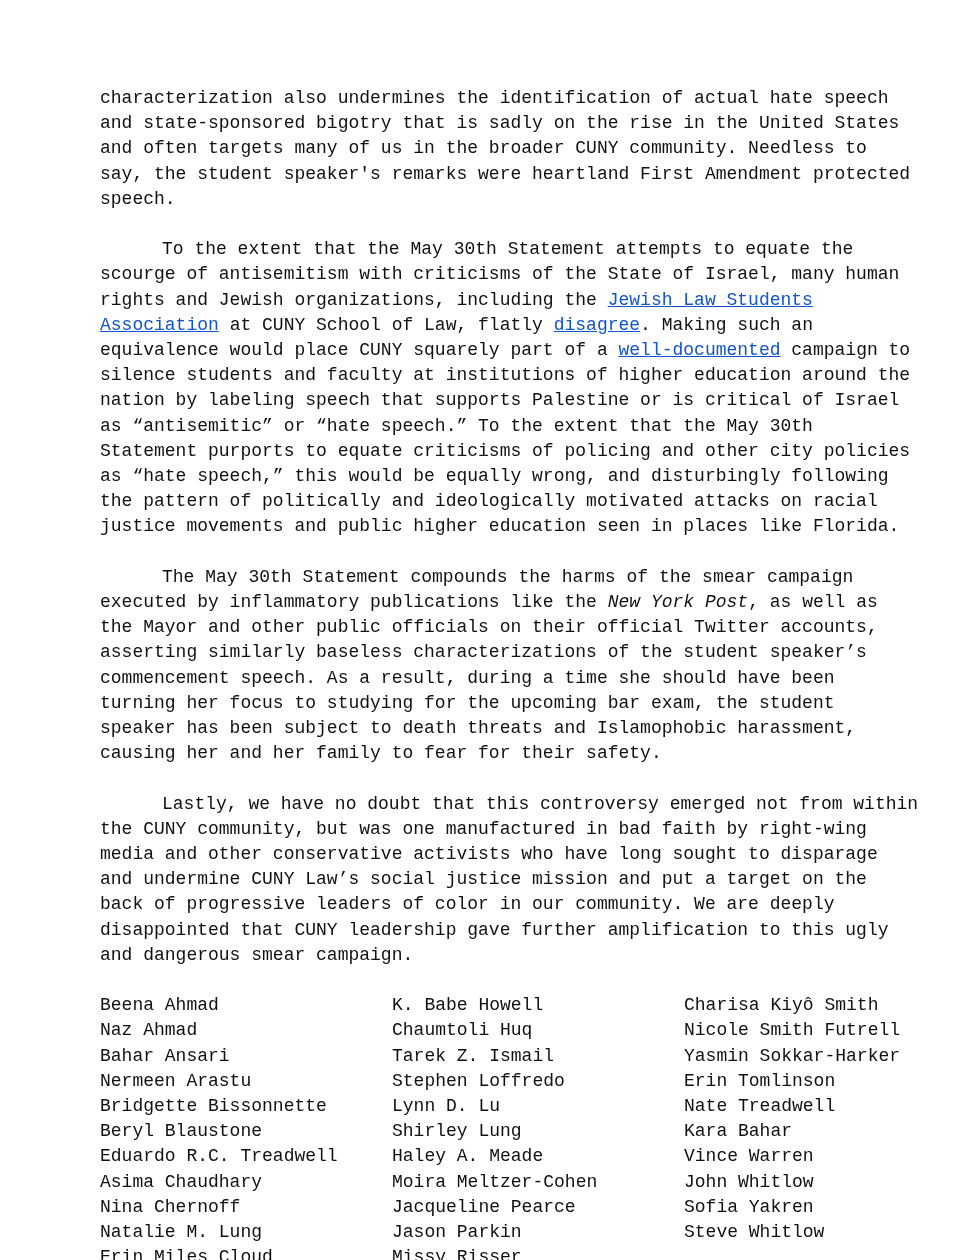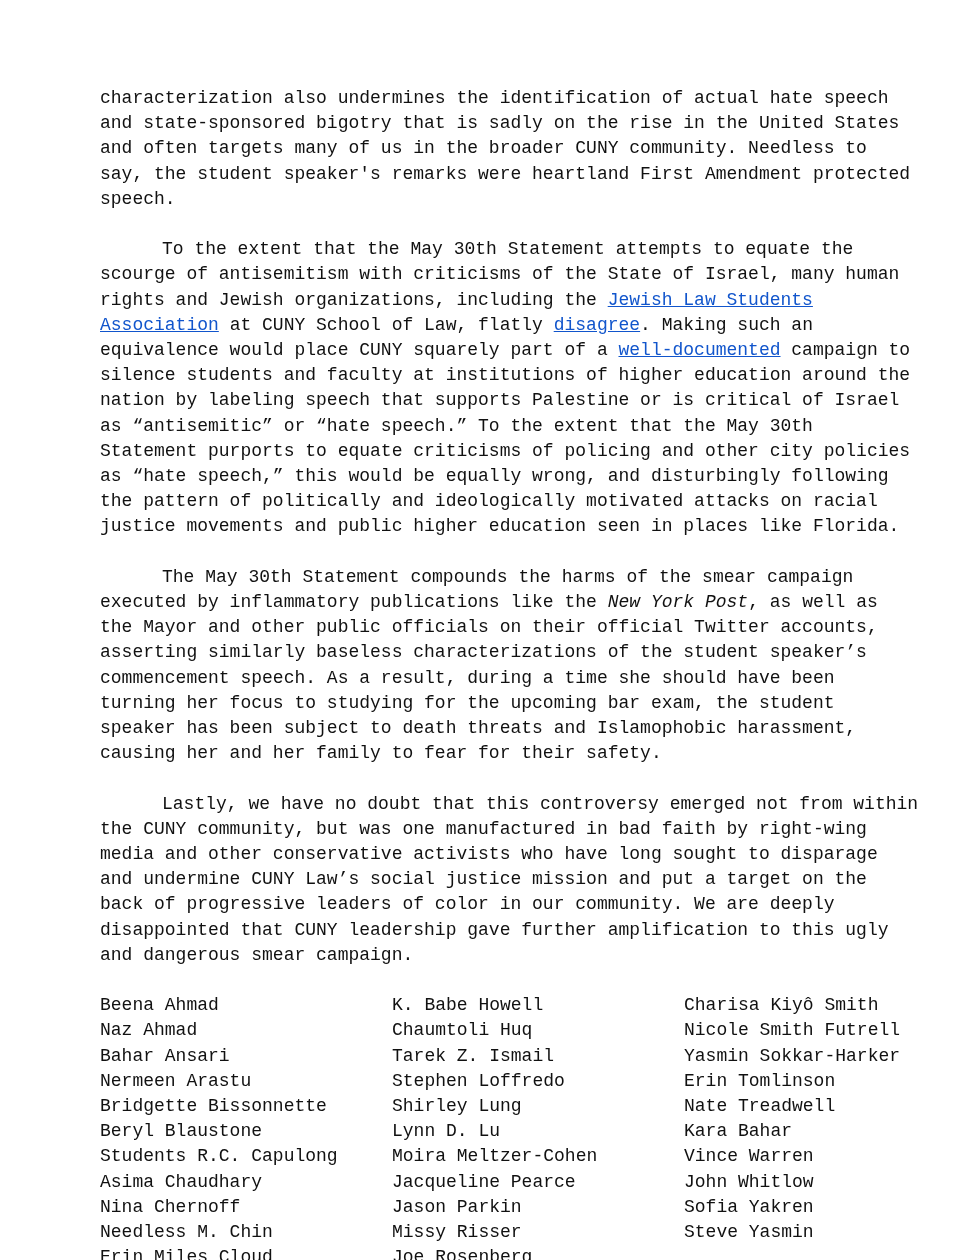--- a/index.html
+++ b/index.html
@@ -33,50 +33,51 @@
   <p class="para indent">Lastly, we have no doubt that this controversy emerged not from within the CUNY community, but was one manufactured in bad faith by right-wing media and other conservative activists who have long sought to disparage and undermine CUNY Law’s social justice mission and put a target on the back of progressive leaders of color in our community.  We are deeply disappointed that CUNY leadership gave further amplification to this ugly and dangerous smear campaign.</p>
 
   <div class="sigs">
     <ul class="col col1" id="col1">
         <li>Beena Ahmad</li>
         <li>Naz Ahmad</li>
         <li>Bahar Ansari</li>
         <li>Nermeen Arastu</li>
         <li>Bridgette Bissonnette</li>
         <li>Beryl Blaustone</li>
-        <li>Students R.C. Capulong</li>
+        <li>Eduardo R.C. Treadwell</li>
         <li>Asima Chaudhary</li>
         <li>Nina Chernoff</li>
-        <li>Needless M. Chin</li>
+        <li>Natalie M. Lung</li>
         <li>Erin Miles Cloud</li>
         <li>Frank Siegel</li>
         <li>Jennifer Fernandez</li>
         <li>Julia Hernandez</li>
       </ul>
     <ul class="col col2" id="col2">
         <li>K. Babe Howell</li>
         <li>Chaumtoli Huq</li>
         <li>Tarek Z. Ismail</li>
         <li>Stephen Loffredo</li>
+        <li>Lynn D. Lu</li>
         <li>Shirley Lung</li>
-        <li>Lynn D. Lu</li>
+        <li>Haley A. Meade</li>
         <li>Moira Meltzer-Cohen</li>
         <li>Jacqueline Pearce</li>
         <li>Jason Parkin</li>
         <li>Missy Risser</li>
         <li>Joe Rosenberg</li>
         <li>Jeena Shah</li>
         <li>Franklin Siegel</li>
       </ul>
     <ul class="col col3" id="col3">
         <li>Charisa Kiyô Smith</li>
         <li>Nicole Smith Futrell</li>
         <li>Yasmin Sokkar-Harker</li>
         <li>Erin Tomlinson</li>
         <li>Nate Treadwell</li>
         <li>Kara Bahar</li>
         <li>Vince Warren</li>
         <li>John Whitlow</li>
         <li>Sofia Yakren</li>
-        <li>Steve Yasmin</li>
+        <li>Steve Whitlow</li>
       </ul>
   </div>
 </div>
 
 </body></html>

